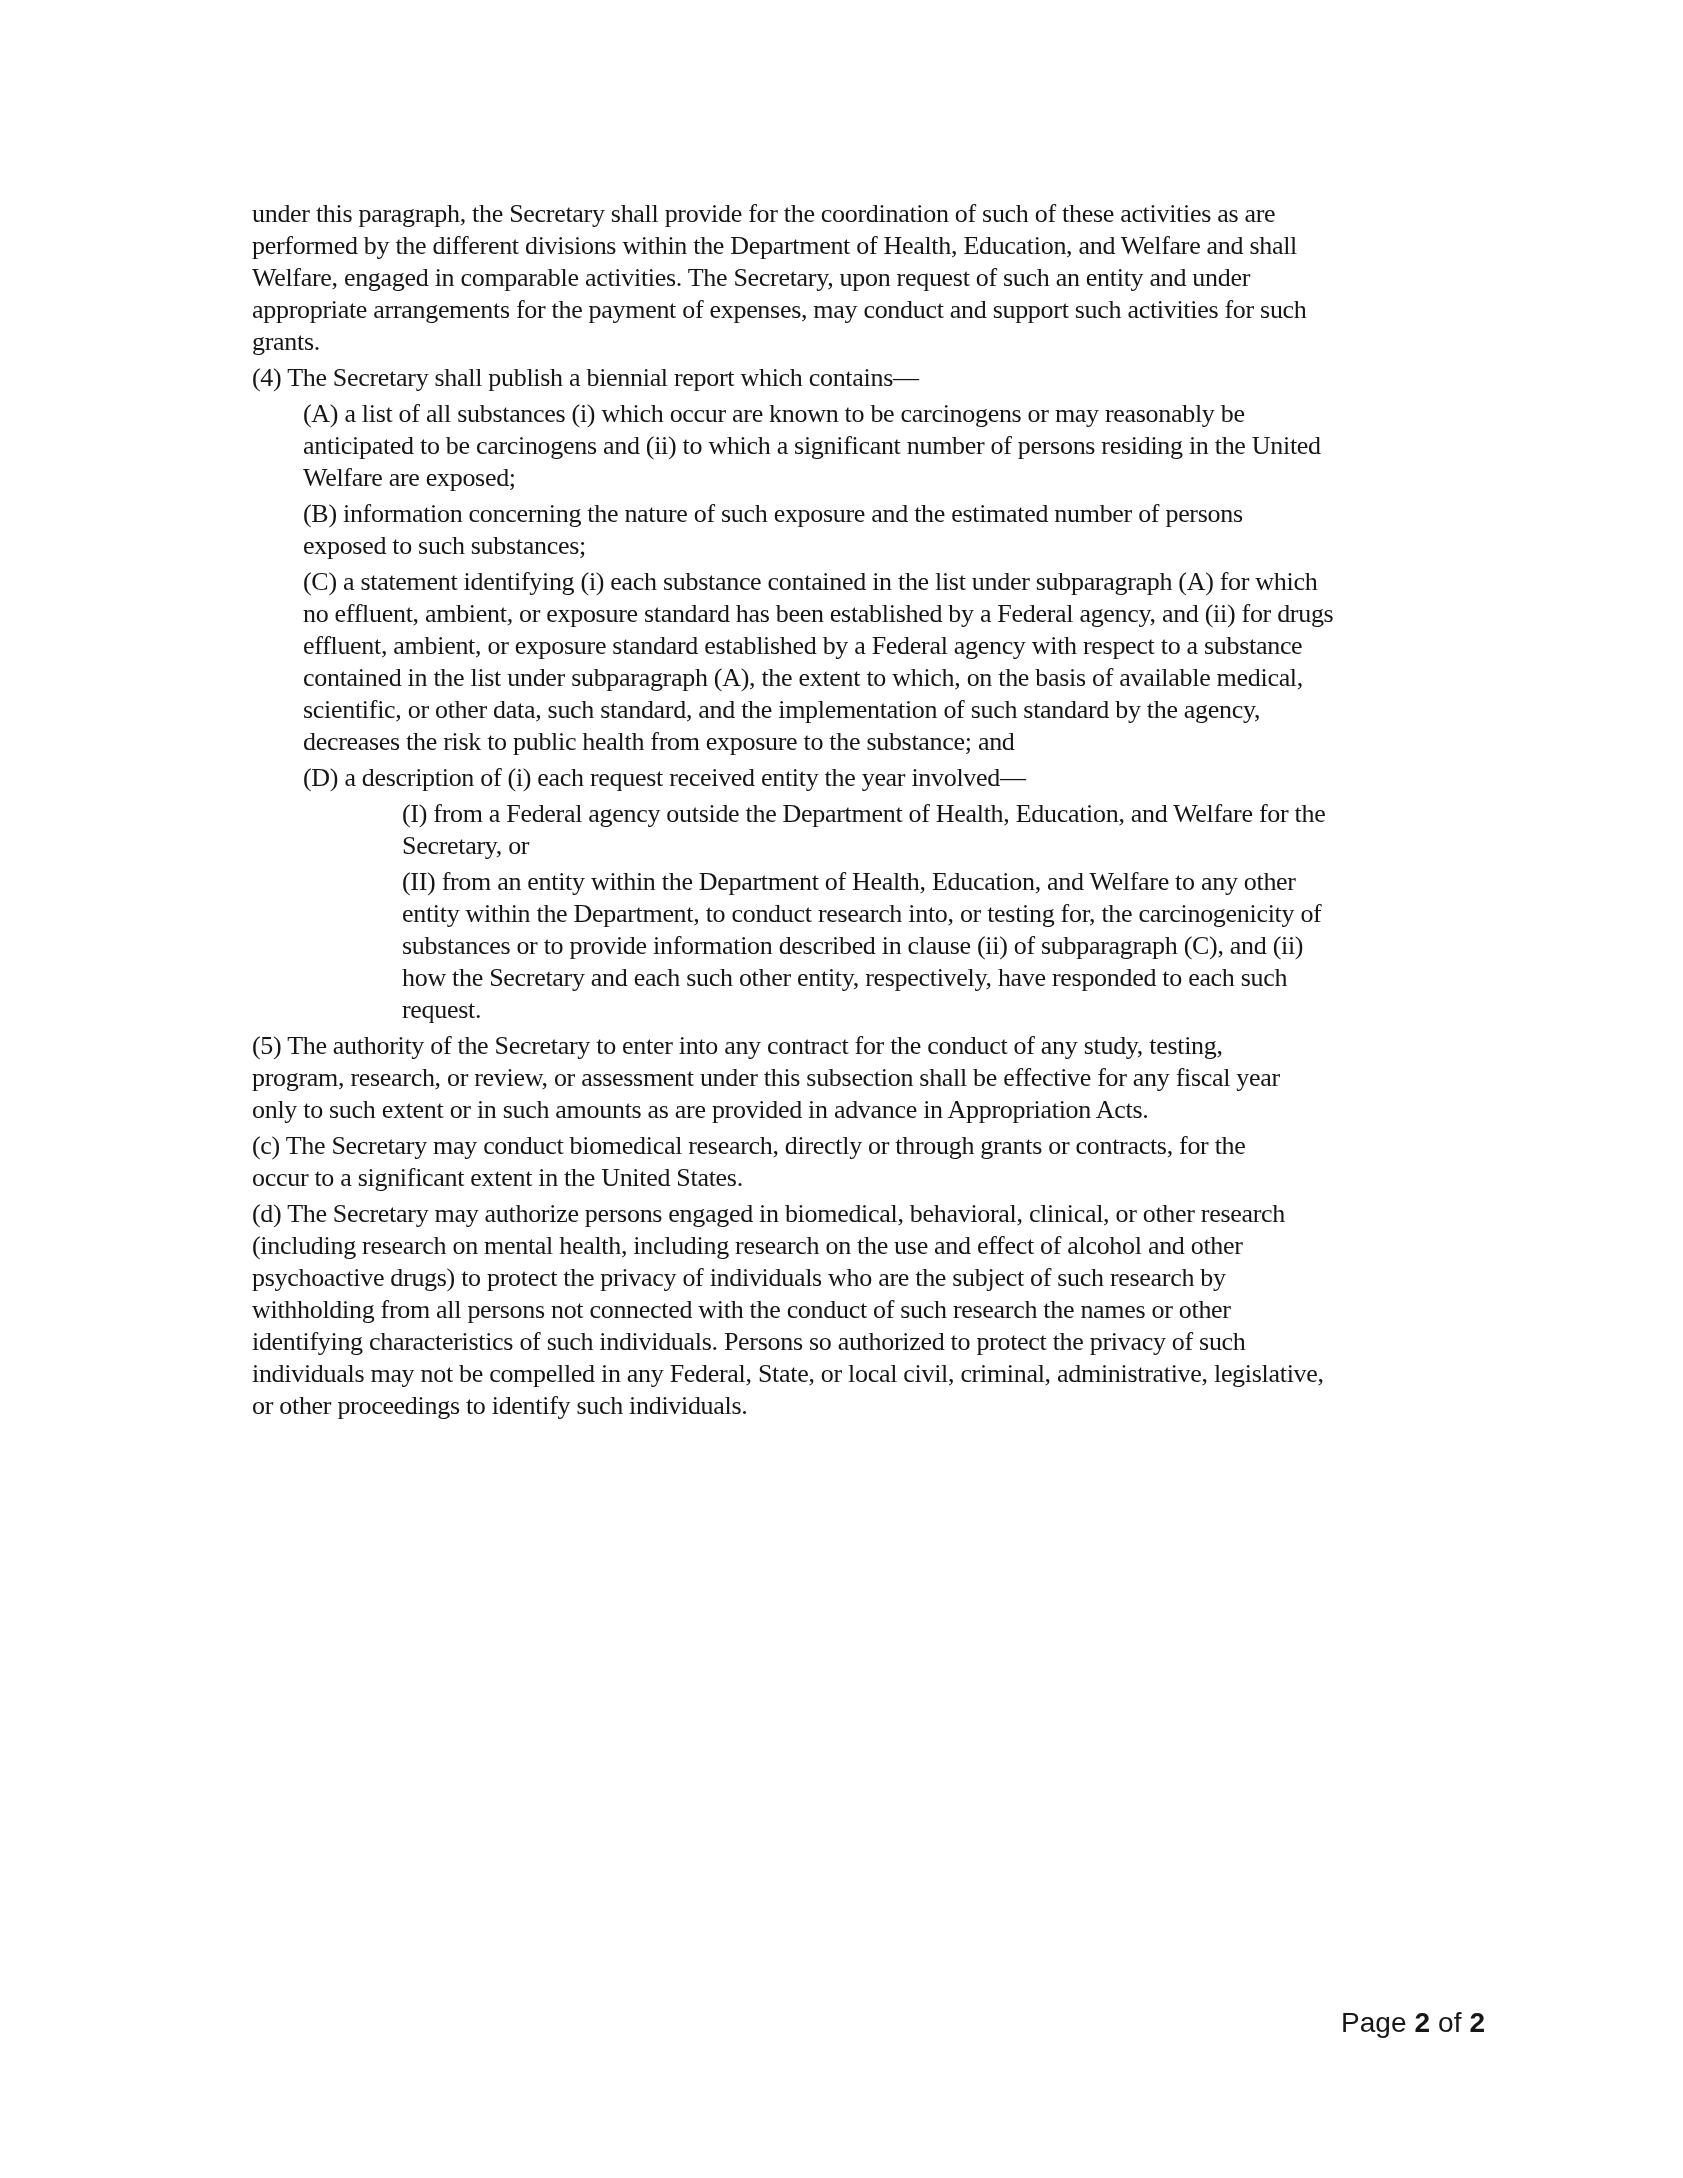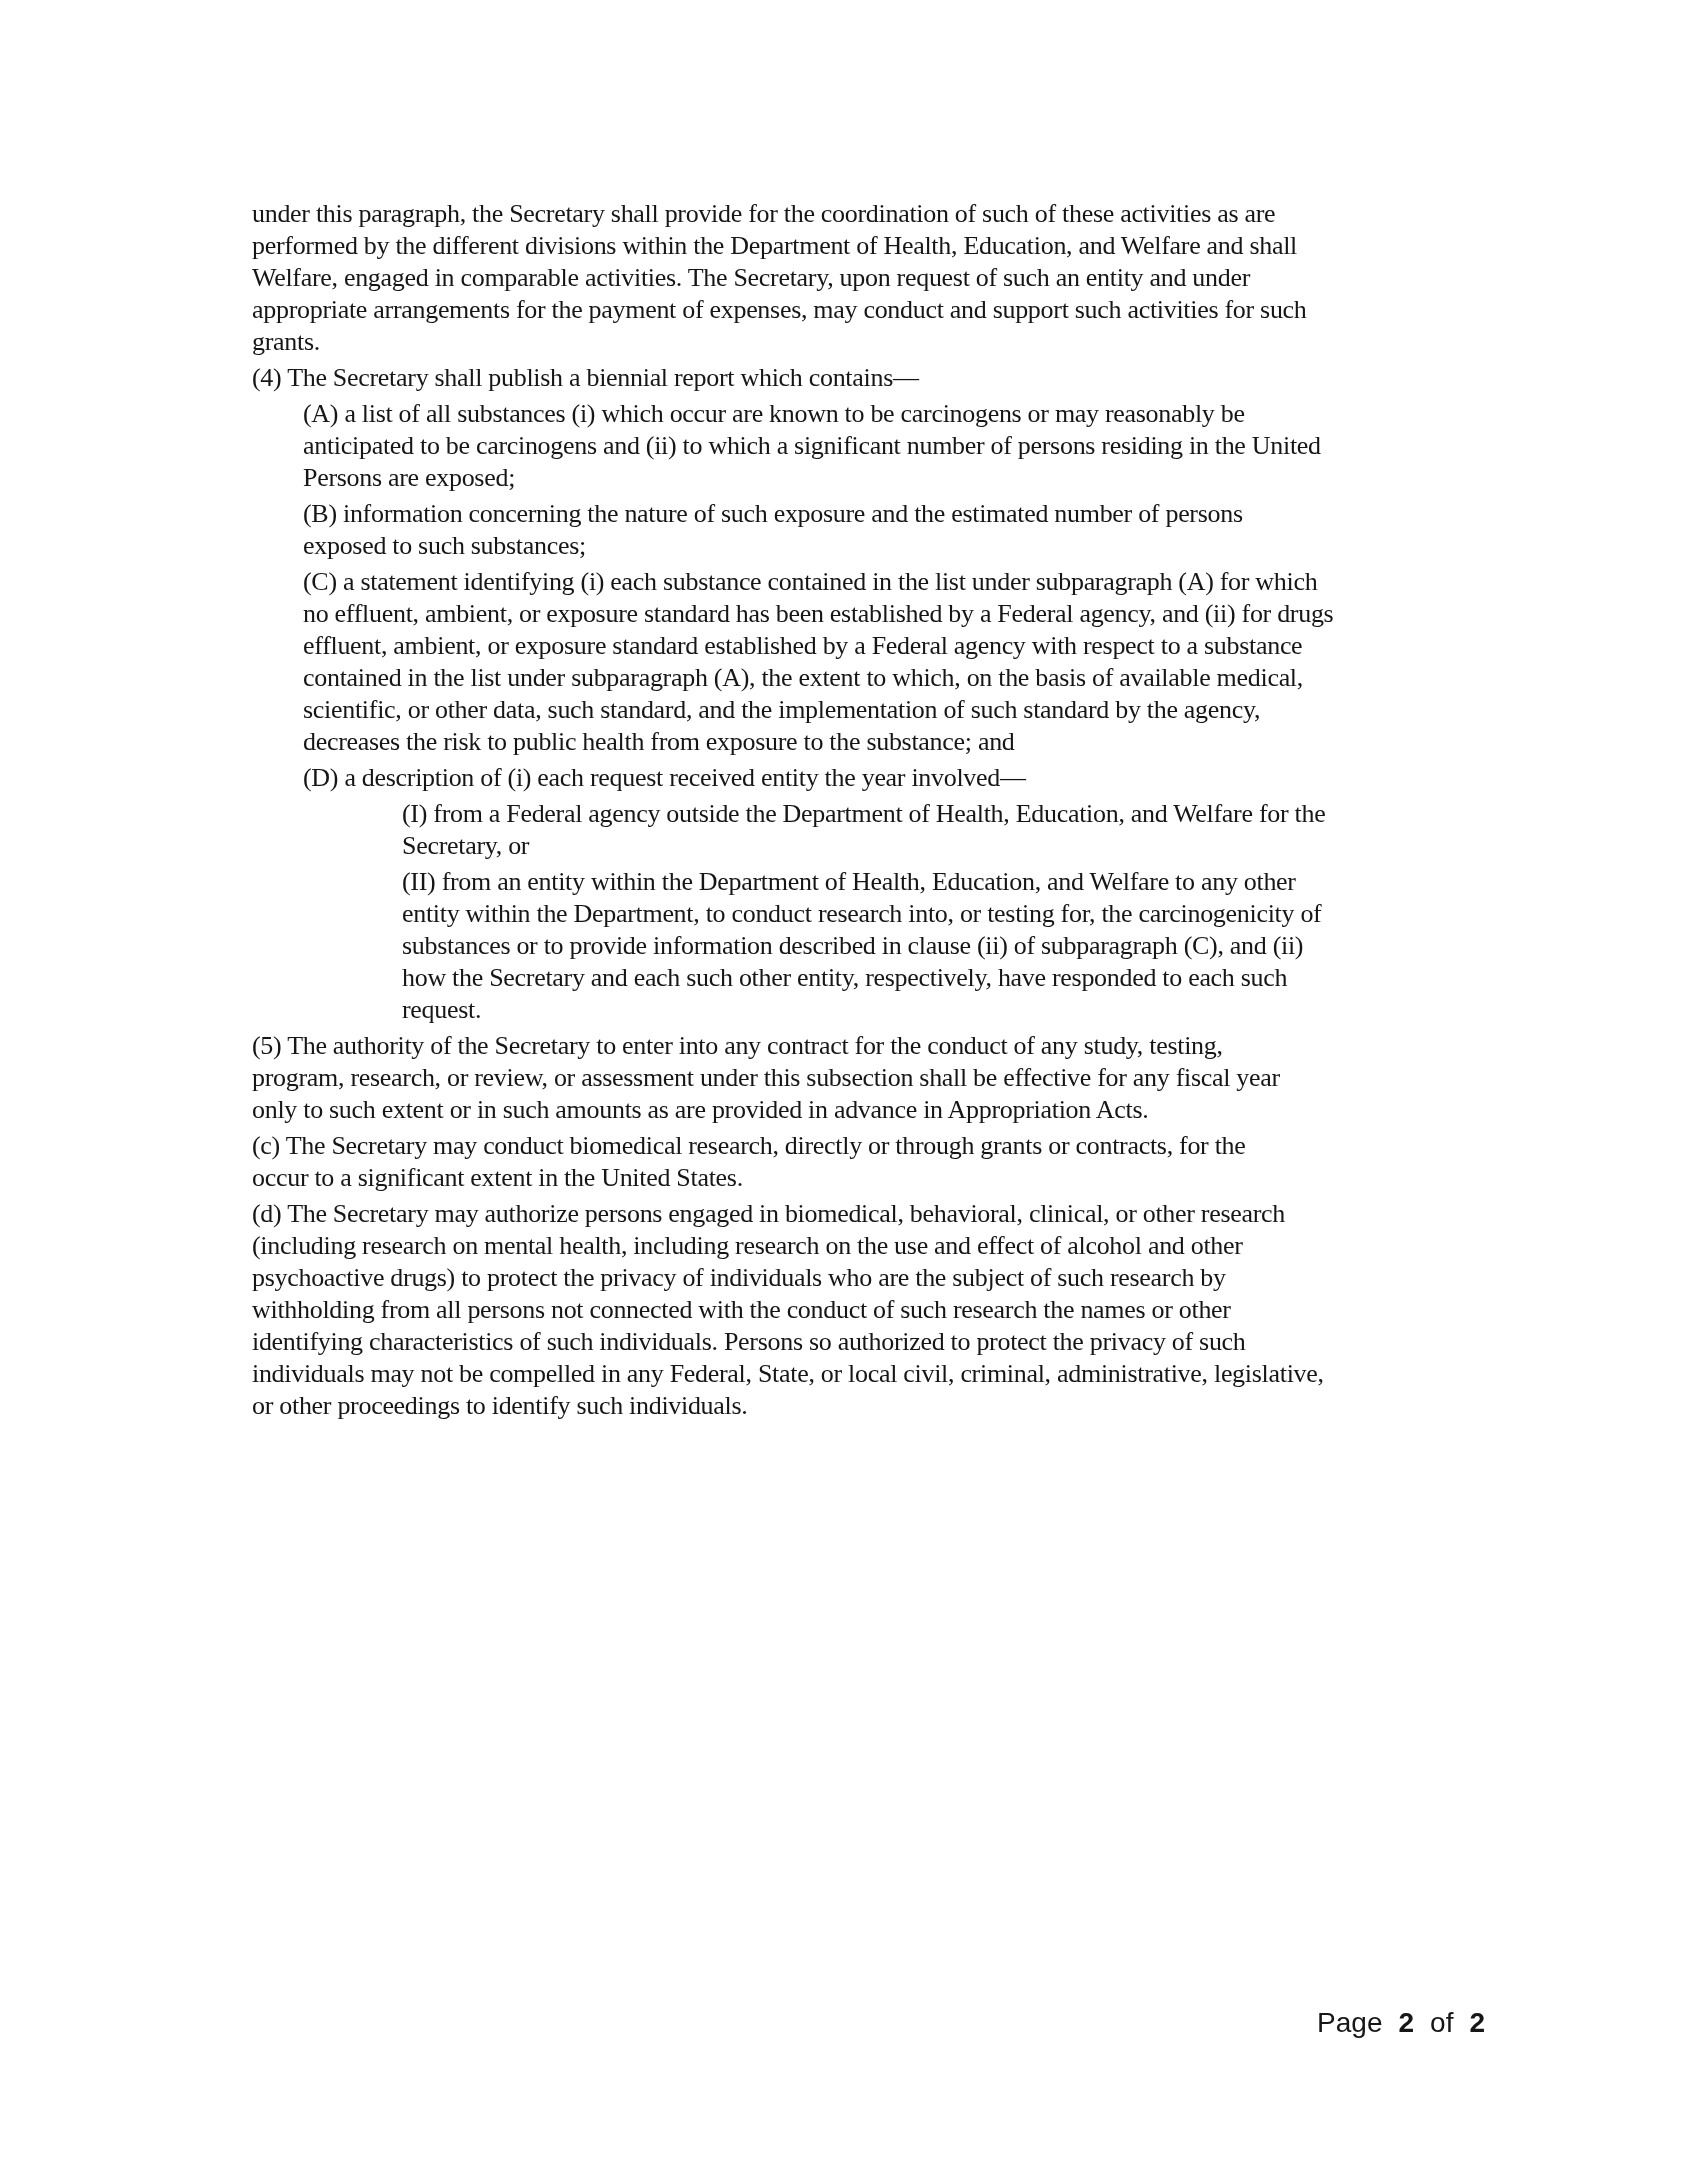--- a/index.html
+++ b/index.html
@@ -32,21 +32,21 @@
   .line { white-space: nowrap; }
   .footer {
     position: absolute;
     top: 2006px;
     right: 198px;
     color: #161616;
     font-family: "Liberation Sans", "DejaVu Sans", sans-serif;
     font-size: 28px;
     line-height: 34px;
     display: flex;
-    gap: 16px;
+    gap: 8px;
     align-items: baseline;
   }
   .footer .num { font-weight: bold; }
 </style>
 </head>
 <body>
 
 <div class="page">
   <div class="doc-body" id="doc-body">
       <div class="para indent-0">
@@ -55,21 +55,21 @@
         <div class="line">Welfare, engaged in comparable activities. The Secretary, upon request of such an entity and under</div>
         <div class="line">appropriate arrangements for the payment of expenses, may conduct and support such activities for such</div>
         <div class="line">grants.</div>
       </div>
       <div class="para indent-0">
         <div class="line">(4) The Secretary shall publish a biennial report which contains—</div>
       </div>
       <div class="para indent-1">
         <div class="line">(A) a list of all substances (i) which occur are known to be carcinogens or may reasonably be</div>
         <div class="line">anticipated to be carcinogens and (ii) to which a significant number of persons residing in the United</div>
-        <div class="line">Persons are exposed;</div>
+        <div class="line">Welfare are exposed;</div>
       </div>
       <div class="para indent-1">
         <div class="line">(B) information concerning the nature of such exposure and the estimated number of persons</div>
         <div class="line">exposed to such substances;</div>
       </div>
       <div class="para indent-1">
         <div class="line">(C) a statement identifying (i) each substance contained in the list under subparagraph (A) for which</div>
         <div class="line">no effluent, ambient, or exposure standard has been established by a Federal agency, and (ii) for drugs</div>
         <div class="line">effluent, ambient, or exposure standard established by a Federal agency with respect to a substance</div>
         <div class="line">contained in the list under subparagraph (A), the extent to which, on the basis of available medical,</div>

